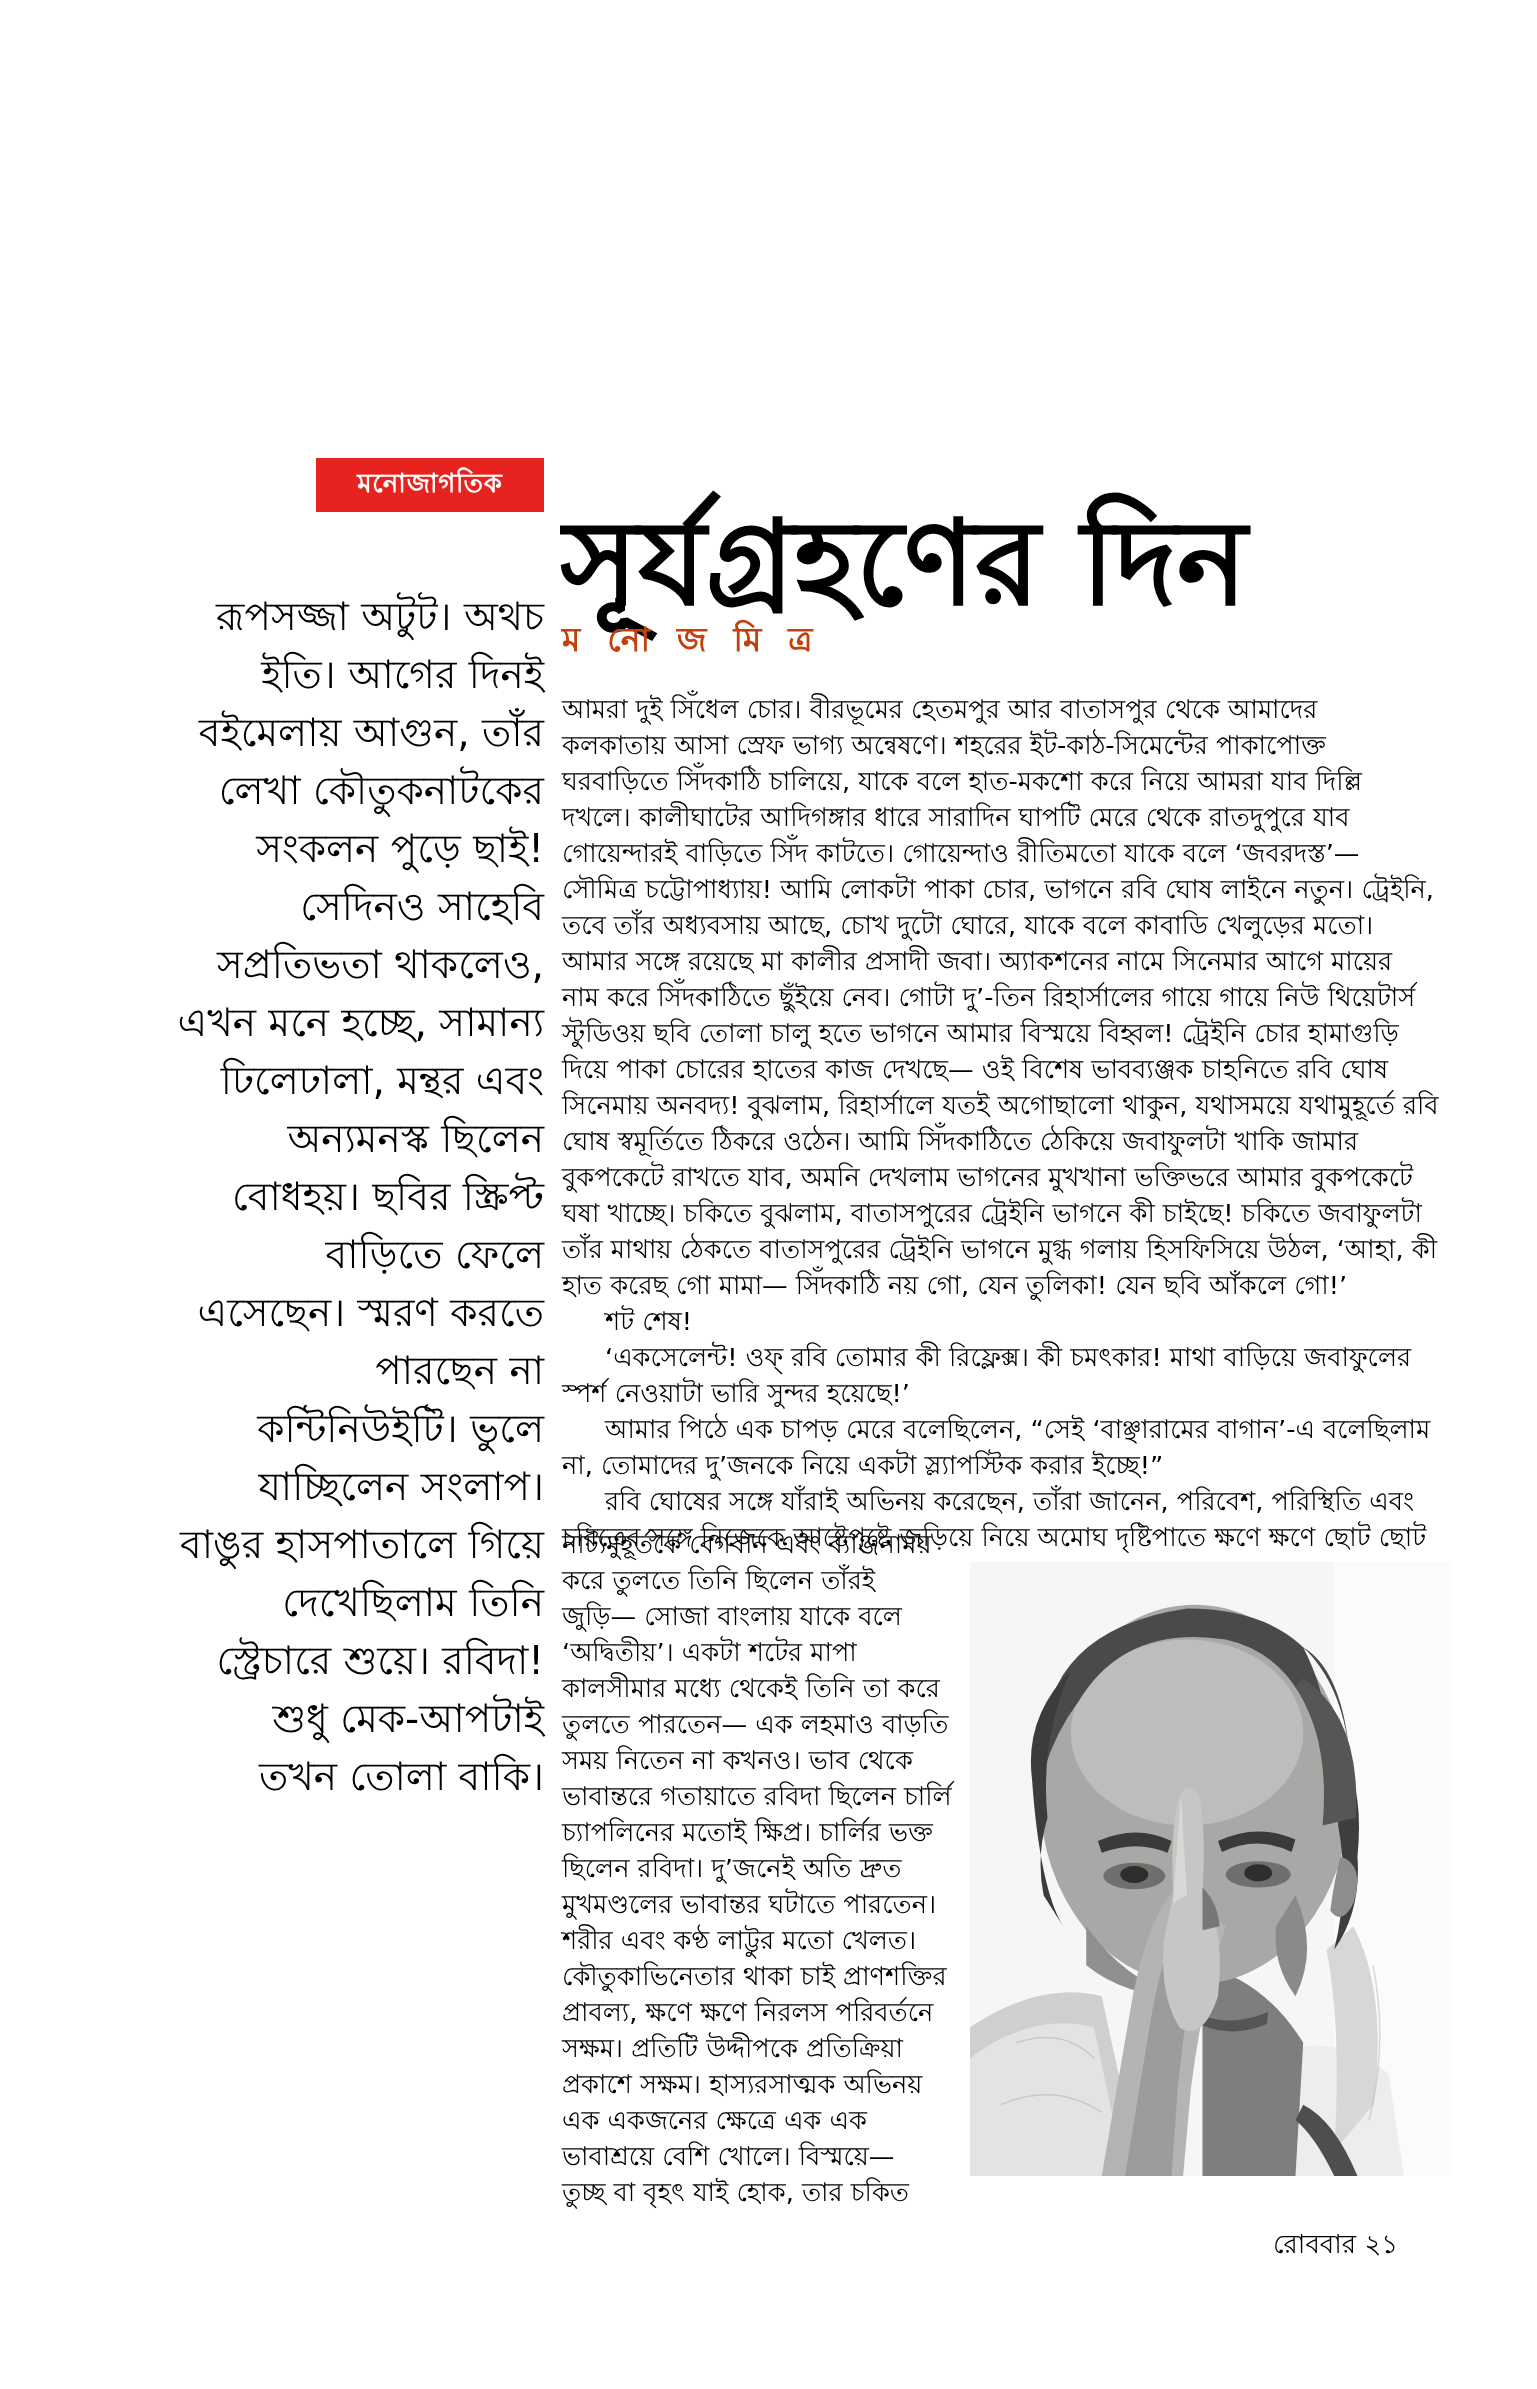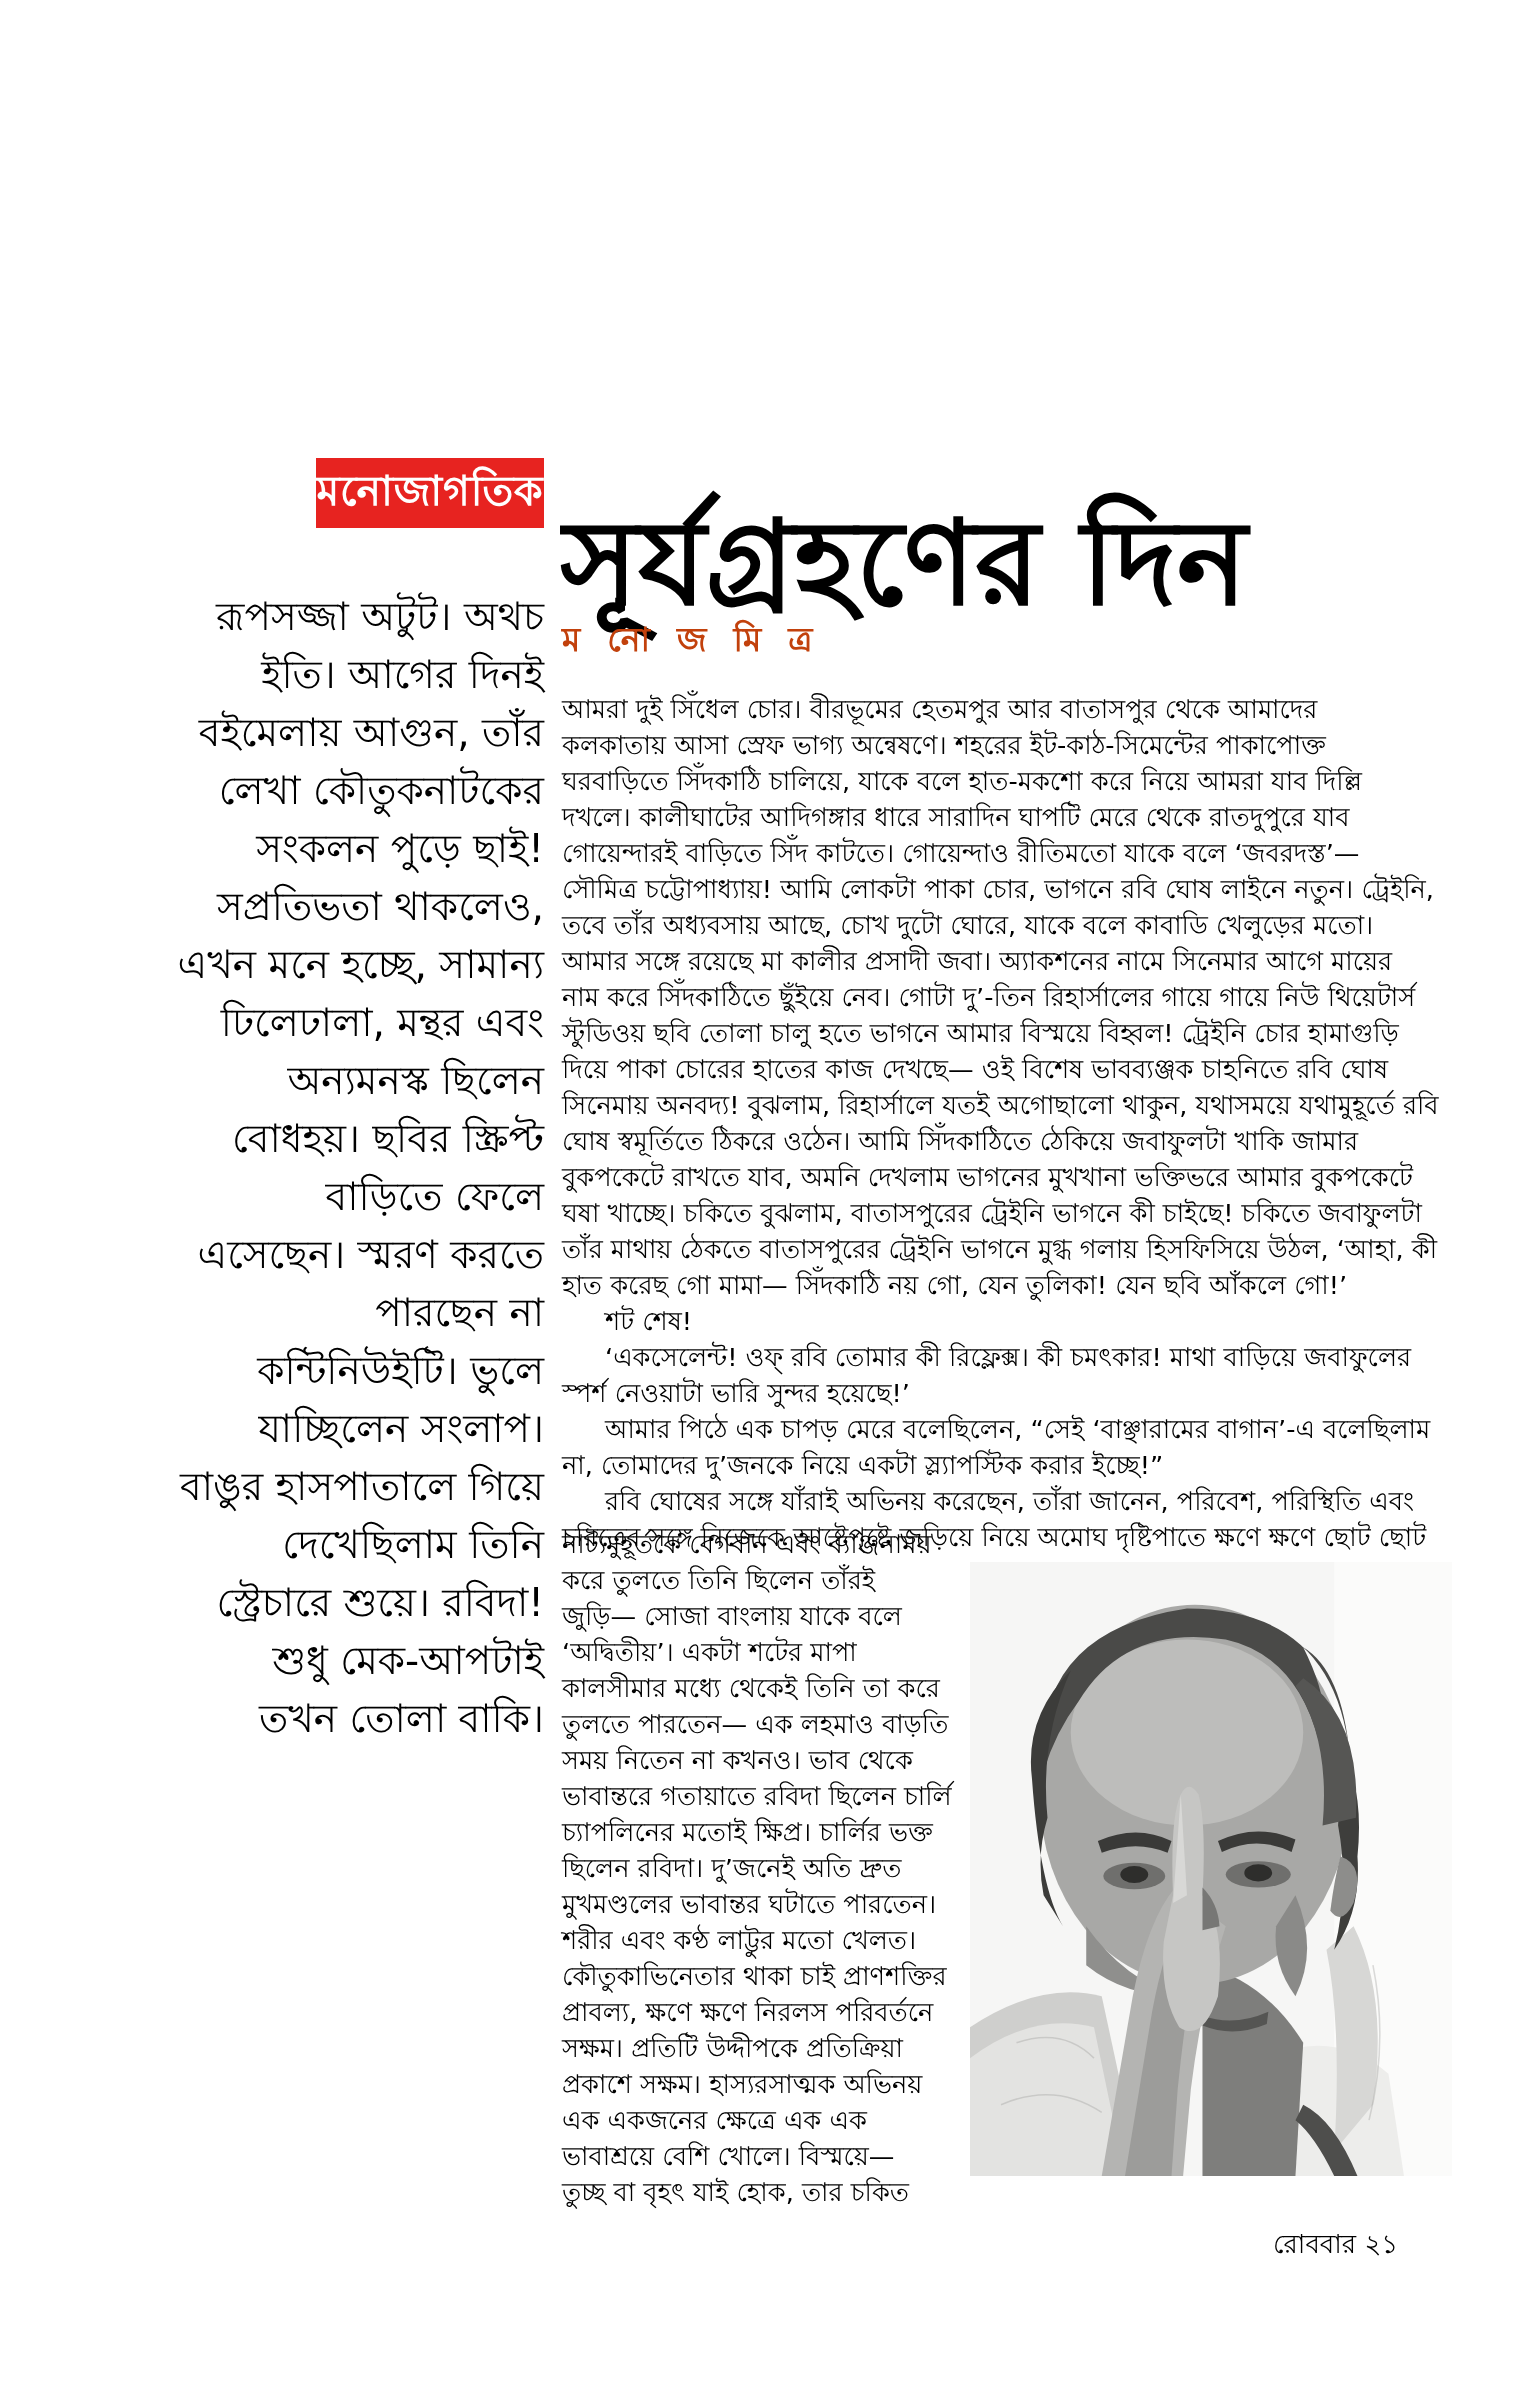--- a/index.html
+++ b/index.html
@@ -4,23 +4,23 @@
 <style>
   html,body{margin:0;padding:0;}
   body{
     width:1538px;height:2389px;position:relative;background:#ffffff;
     font-family:"DejaVu Sans","Liberation Sans",sans-serif;color:#000;
     overflow:hidden;
   }
   .abs{position:absolute;}
   
   .kicker{
-    left:316px;top:458px;width:228px;height:70px;
+    left:316px;top:458px;width:228px;height:54px;
     display:flex;align-items:center;justify-content:center;
-    font-size:41px;font-weight:bold;letter-spacing:0.8px;
+    font-size:26px;font-weight:bold;letter-spacing:0.8px;
   }
   
   .headline{
     left:560px;top:391px;width:911px;height:194px;
     font-size:118px;line-height:186px;font-weight:bold;color:#000;
     white-space:nowrap;overflow:hidden;
   }
   
   .pullquote{
     left:130px;top:588px;width:414px;
@@ -63,20 +63,21 @@
 <h1 class="abs headline">সূর্যগ্রহণের দিন</h1>
 
 <div class="abs byline">ম নো জ  মি ত্র</div>
 
 <div class="abs pullquote">
     <div class="line">রূপসজ্জা অটুট। অথচ</div>
     <div class="line">ইতি। আগের দিনই</div>
     <div class="line">বইমেলায় আগুন, তাঁর</div>
     <div class="line">লেখা কৌতুকনাটকের</div>
     <div class="line">সংকলন পুড়ে ছাই!</div>
+    <div class="line">সেদিনও সাহেবি</div>
     <div class="line">সপ্রতিভতা থাকলেও,</div>
     <div class="line">এখন মনে হচ্ছে, সামান্য</div>
     <div class="line">ঢিলেঢালা, মন্থর এবং</div>
     <div class="line">অন্যমনস্ক ছিলেন</div>
     <div class="line">বোধহয়। ছবির স্ক্রিপ্ট</div>
     <div class="line">বাড়িতে ফেলে</div>
     <div class="line">এসেছেন। স্মরণ করতে</div>
     <div class="line">পারছেন না</div>
     <div class="line">কন্টিনিউইটি। ভুলে</div>
     <div class="line">যাচ্ছিলেন সংলাপ।</div>

